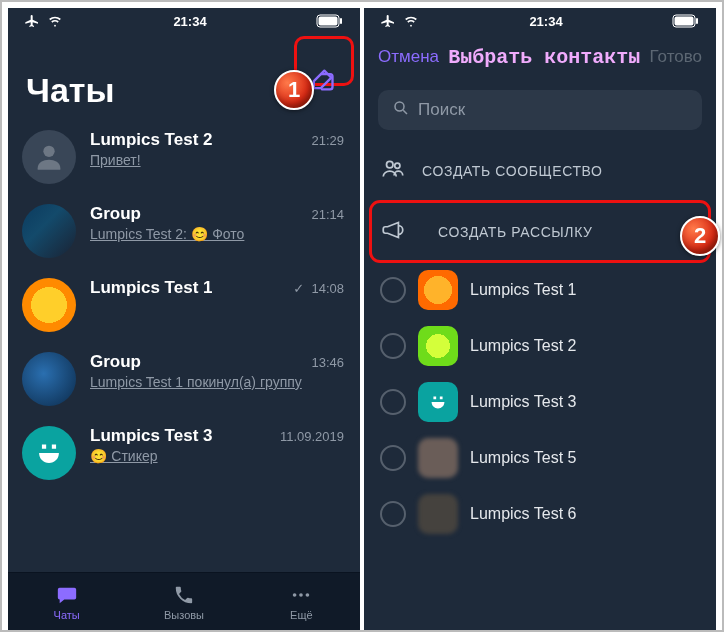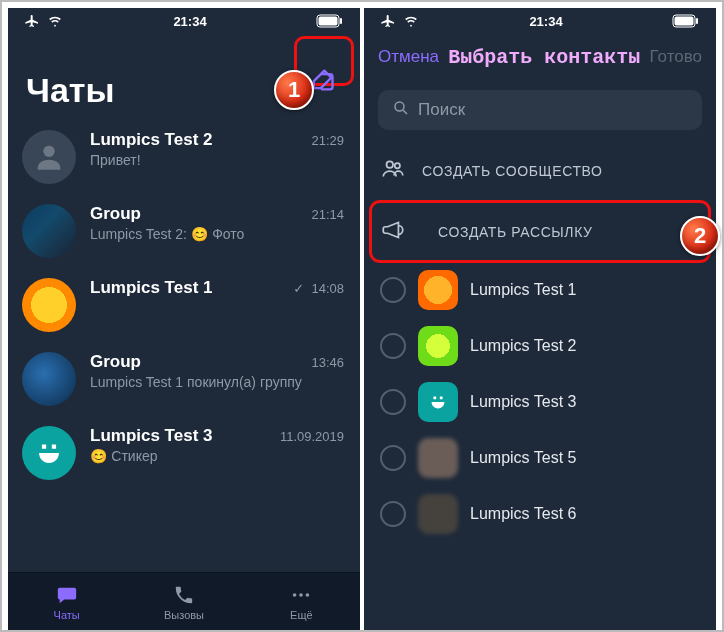--- a/index.html
+++ b/index.html
@@ -123,20 +123,21 @@
     font-size: 13px;
     color: #8f99a6;
     white-space: nowrap;
   }
   .chat-preview {
     font-size: 14px;
     color: #8f99a6;
     white-space: nowrap;
     overflow: hidden;
     text-overflow: ellipsis;
+    text-decoration: underline;
   }
 
   
   .tabbar {
     height: 60px;
     background: #101a28;
     display: flex;
     border-top: 1px solid #0a1320;
   }
   .tabbar .tab {

